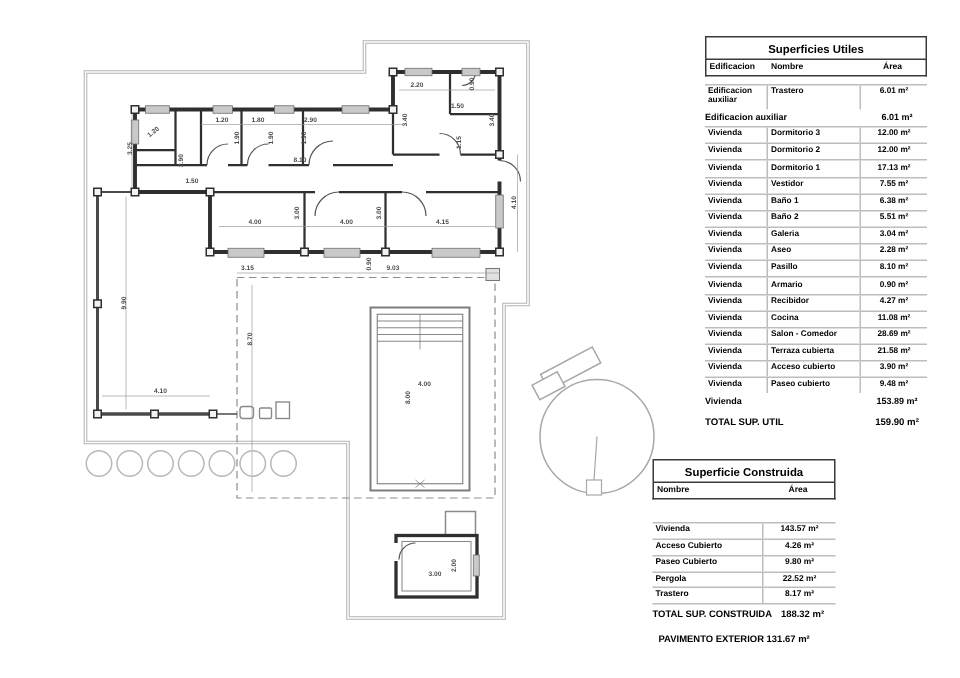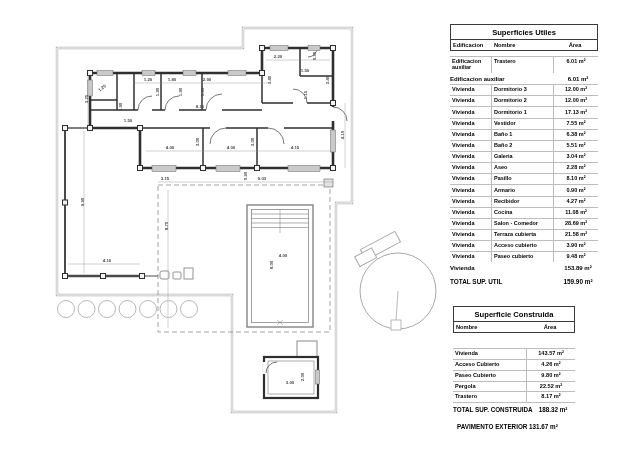--- a/index.html
+++ b/index.html
@@ -3,22 +3,22 @@
 <meta charset="utf-8">
 <style>
   html,body{margin:0;padding:0;background:#fff;}
   .canvas{position:relative;width:640px;height:452px;background:#ffffff;
           font-family:"Liberation Sans",sans-serif;overflow:hidden;}
   svg{position:absolute;left:0;top:0;}
   .dim{font-size:4.4px;fill:#4a4a4a;font-weight:bold;
        font-family:"Liberation Sans",sans-serif;}
   
   .tbl{position:absolute;color:#000;}
-  .t1{left:450px;top:24px;width:148px;}
-  .t2{left:453px;top:306px;width:122px;}
+  .t1{left:470px;top:24px;width:148px;}
+  .t2{left:435px;top:306px;width:122px;}
   .tbl-title{border:1px solid #3a3a3a;text-align:center;font-weight:bold;
              font-size:7.6px;padding:3px 0 2px 0;background:#fff;}
   .tbl-head{display:flex;border:1px solid #3a3a3a;border-top:none;
             font-weight:bold;font-size:5.7px;}
   .tbl-head span{padding:2px 2px;}
   .c1{width:37px;}
   .c2{flex:1;}
   .c3{width:40px;text-align:center;}
   .tbody{margin-top:5px;}
   .t2 .tbody{margin-top:15px;}

